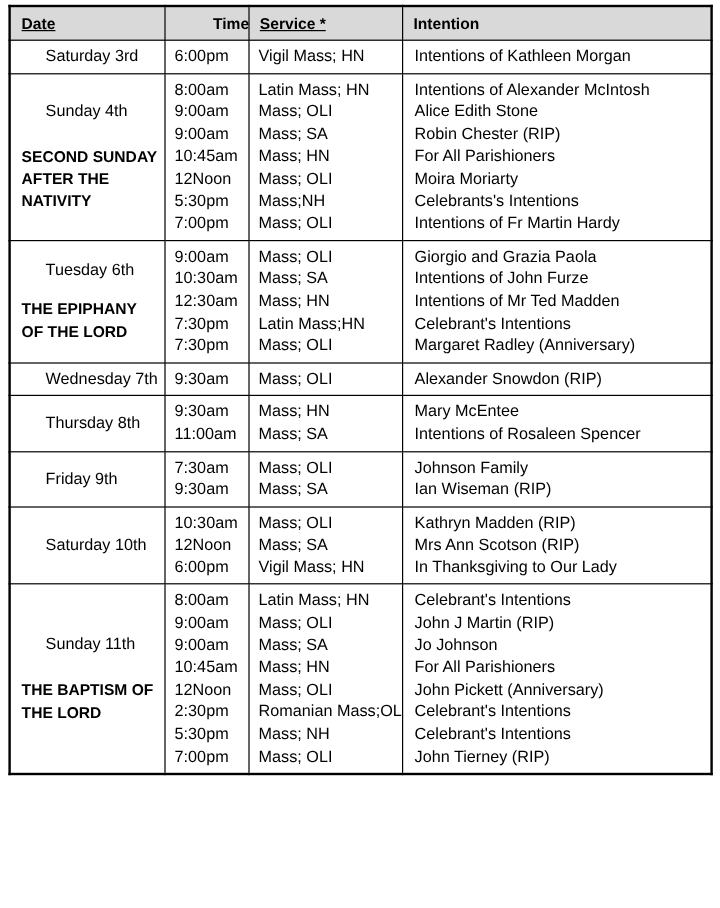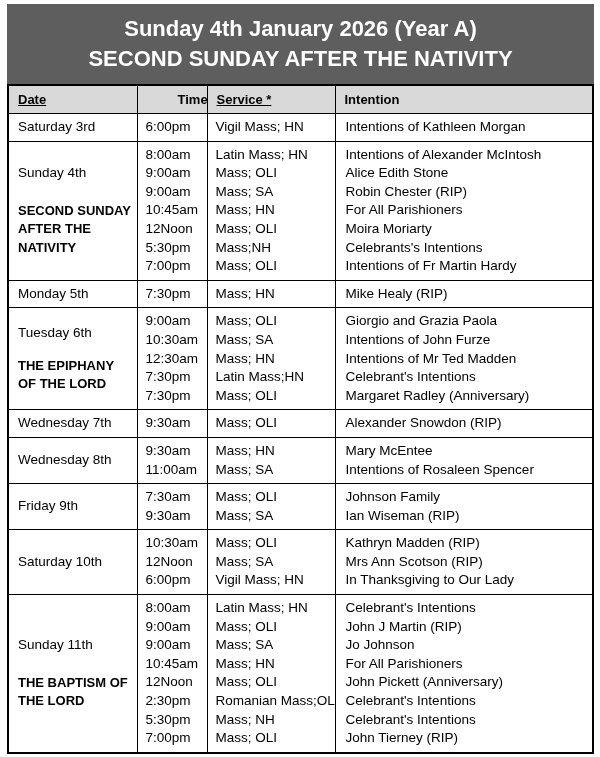--- a/index.html
+++ b/index.html
@@ -45,39 +45,35 @@
     text-align:left;
     font-size:13px;
     padding:6px 0 6px 9px;
   }
   th.col-0{width:129px;text-decoration:underline;}
   th.col-1{width:70px;padding-left:40px;}
   th.col-2{width:128px;text-decoration:underline;}
   td{font-size:13.5px;padding:4px 0;}
   .line{line-height:18.6px;padding-left:8px;white-space:nowrap;overflow:hidden;}
   .date-cell{padding-left:9px;padding-right:4px;}
-  .date-label{line-height:18.6px;}
+  .date-label{line-height:18.6px;margin-left:20px;}
   .feast{
     font-weight:bold;
     font-size:13px;
     line-height:18.6px;
     margin-top:14px;
   }
   .feast.gap{margin-top:19px;}
   .intention-cell .line{padding-left:10px;}
 </style>
 </head>
 <body>
 
 <div class="page">
 
-  <header class="banner">
-    <div>Sunday 4th January 2026 (Year A)</div>
-    <div>SECOND SUNDAY AFTER THE NATIVITY</div>
-  </header>
 
   <table class="schedule">
     <thead>
       <tr id="head-row">
           <th class="col-0">Date</th>
           <th class="col-1">Time</th>
           <th class="col-2">Service *</th>
           <th class="col-3">Intention</th>
         </tr>
     </thead>
@@ -124,34 +120,20 @@
             <div class="line">Alice Edith Stone</div>
             <div class="line">Robin Chester (RIP)</div>
             <div class="line">For All Parishioners</div>
             <div class="line">Moira Moriarty</div>
             <div class="line">Celebrants's Intentions</div>
             <div class="line">Intentions of Fr Martin Hardy</div>
           </td>
         </tr>
         <tr>
           <td class="date-cell">
-            <div class="date-label">Monday 5th</div>
-          </td>
-          <td class="time-cell">
-            <div class="line">7:30pm</div>
-          </td>
-          <td class="service-cell">
-            <div class="line">Mass; HN</div>
-          </td>
-          <td class="intention-cell">
-            <div class="line">Mike Healy (RIP)</div>
-          </td>
-        </tr>
-        <tr>
-          <td class="date-cell">
             <div class="date-label">Tuesday 6th</div>
             <div class="feast">THE EPIPHANY OF THE LORD</div>
           </td>
           <td class="time-cell">
             <div class="line">9:00am</div>
             <div class="line">10:30am</div>
             <div class="line">12:30am</div>
             <div class="line">7:30pm</div>
             <div class="line">7:30pm</div>
           </td>
@@ -179,21 +161,21 @@
           </td>
           <td class="service-cell">
             <div class="line">Mass; OLI</div>
           </td>
           <td class="intention-cell">
             <div class="line">Alexander Snowdon (RIP)</div>
           </td>
         </tr>
         <tr>
           <td class="date-cell">
-            <div class="date-label">Wednesday 8th</div>
+            <div class="date-label">Thursday 8th</div>
           </td>
           <td class="time-cell">
             <div class="line">9:30am</div>
             <div class="line">11:00am</div>
           </td>
           <td class="service-cell">
             <div class="line">Mass; HN</div>
             <div class="line">Mass; SA</div>
           </td>
           <td class="intention-cell">

